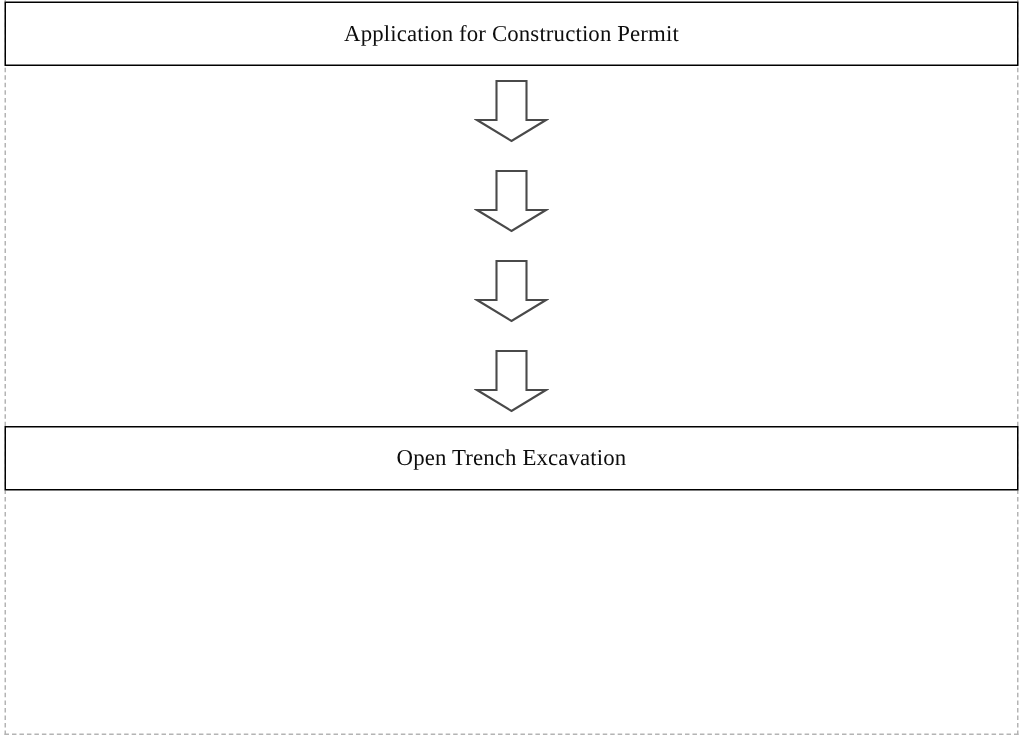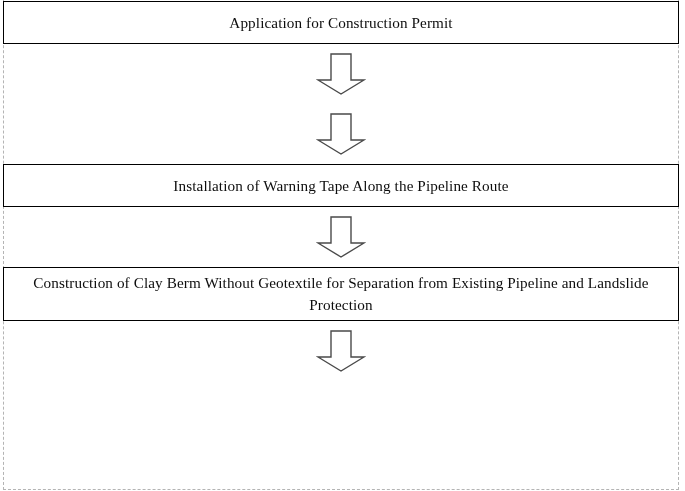--- a/index.html
+++ b/index.html
@@ -56,20 +56,21 @@
   }
 
   .process-box .box-label {
     display: block;
     font-family: "Liberation Serif", "DejaVu Serif", serif;
     font-size: 15.2px;
     line-height: 1.42;
     color: #0d0d0d;
     padding: 0 10px;
     letter-spacing: 0.1px;
+    text-align: right;
   }
 
   .box-h-single { height: 43px; }
   .box-h-double { height: 54px; }
 
   
   .connector {
     width: 676px;
     height: 60px;
     display: flex;
@@ -108,35 +109,32 @@
       </svg>
     </div>
 
 
     <div class="connector">
       <svg width="50" height="42" viewBox="0 0 50 42">
         <polygon class="arrow-body" points="15,1 35,1 35,27 48,27 25,41 2,27 15,27"></polygon>
       </svg>
     </div>
 
-    <div class="process-box box-h-single">
-      <span class="box-label">Installation of Warning Tape Along the Pipeline Route</span>
-    </div>
-
-    <div class="connector">
-      <svg width="50" height="42" viewBox="0 0 50 42">
-        <polygon class="arrow-body" points="15,1 35,1 35,27 48,27 25,41 2,27 15,27"></polygon>
-      </svg>
-    </div>
-
-    <div class="process-box box-h-double">
-      <span class="box-label">Construction of Clay Berm Without Geotextile for Separation from Existing Pipeline and Landslide Protection</span>
-    </div>
 
     <div class="connector">
       <svg width="50" height="42" viewBox="0 0 50 42">
         <polygon class="arrow-body" points="15,1 35,1 35,27 48,27 25,41 2,27 15,27"></polygon>
       </svg>
     </div>
 
 
+    <div class="connector">
+      <svg width="50" height="42" viewBox="0 0 50 42">
+        <polygon class="arrow-body" points="15,1 35,1 35,27 48,27 25,41 2,27 15,27"></polygon>
+      </svg>
+    </div>
+
+    <div class="process-box box-h-single">
+      <span class="box-label">Open Trench Excavation</span>
+    </div>
+
   </div>
 </div>
 
 </body></html>

